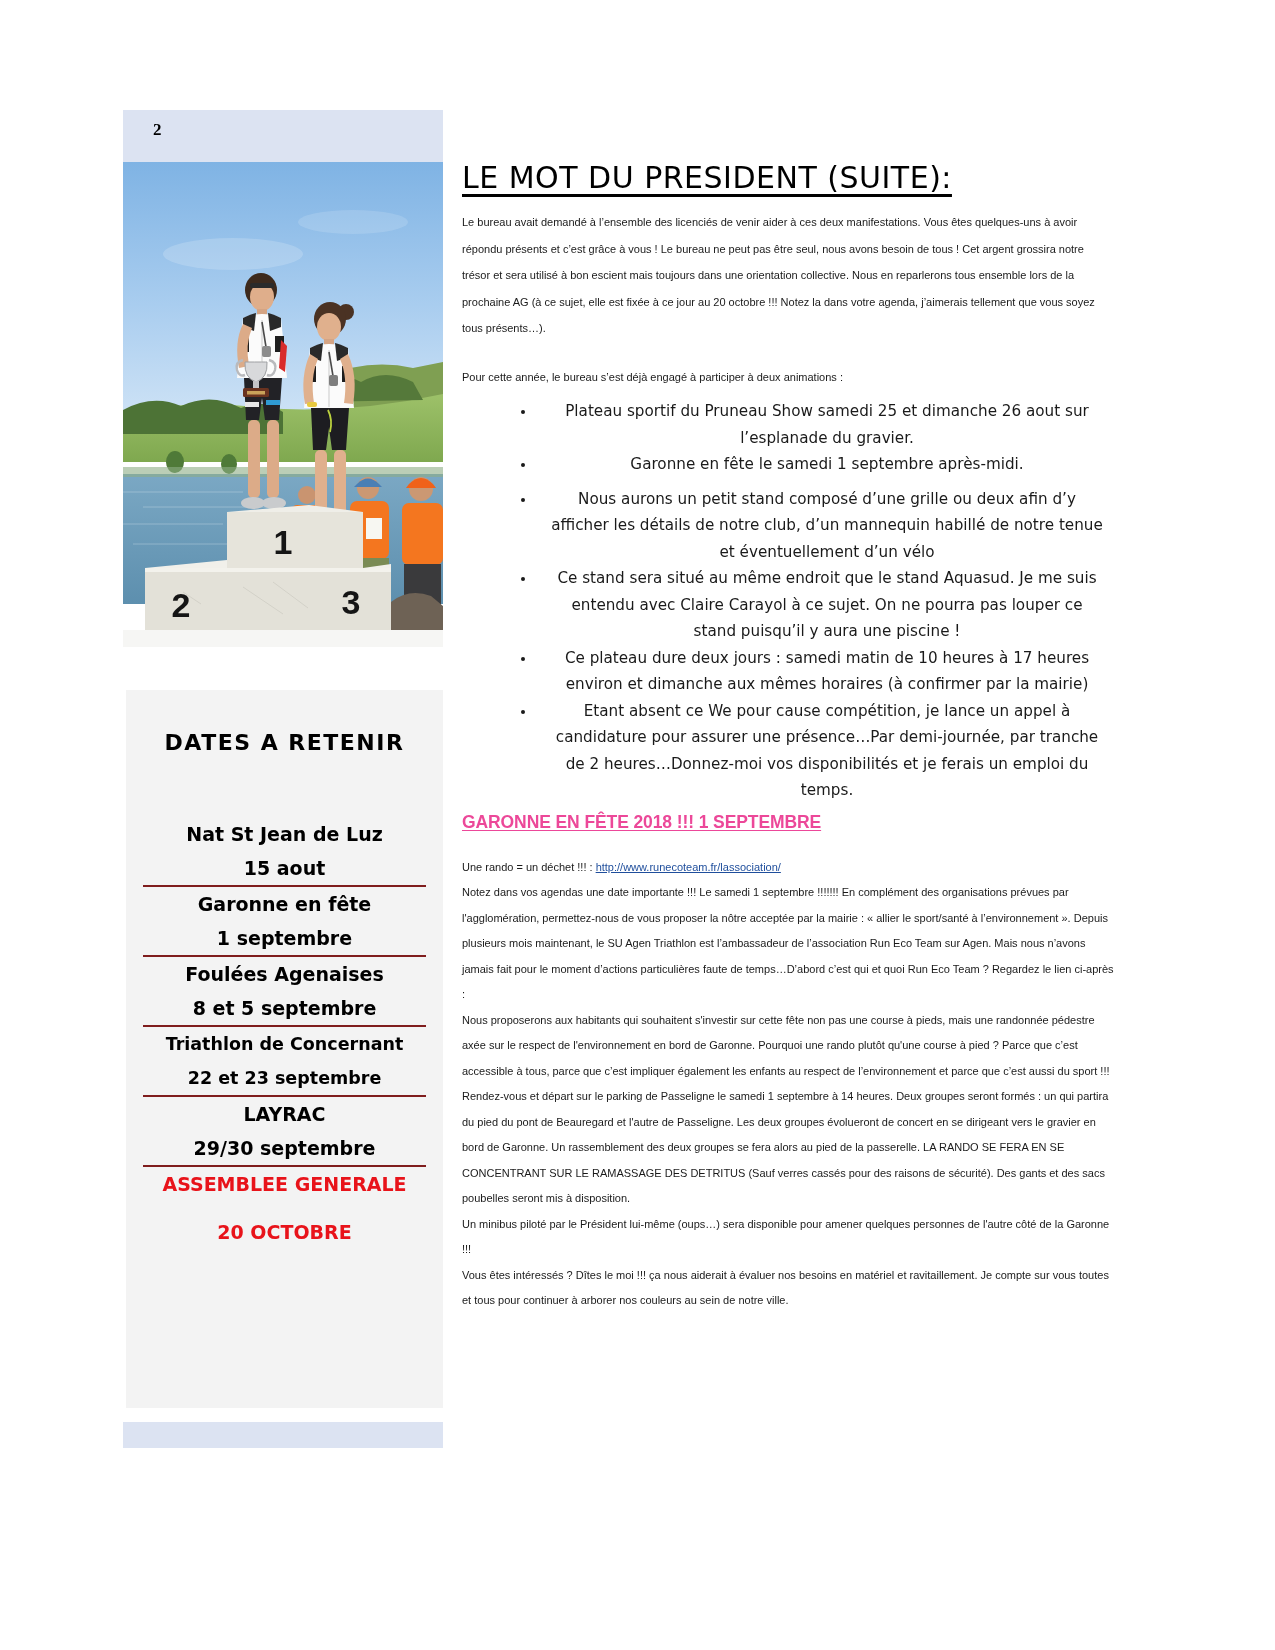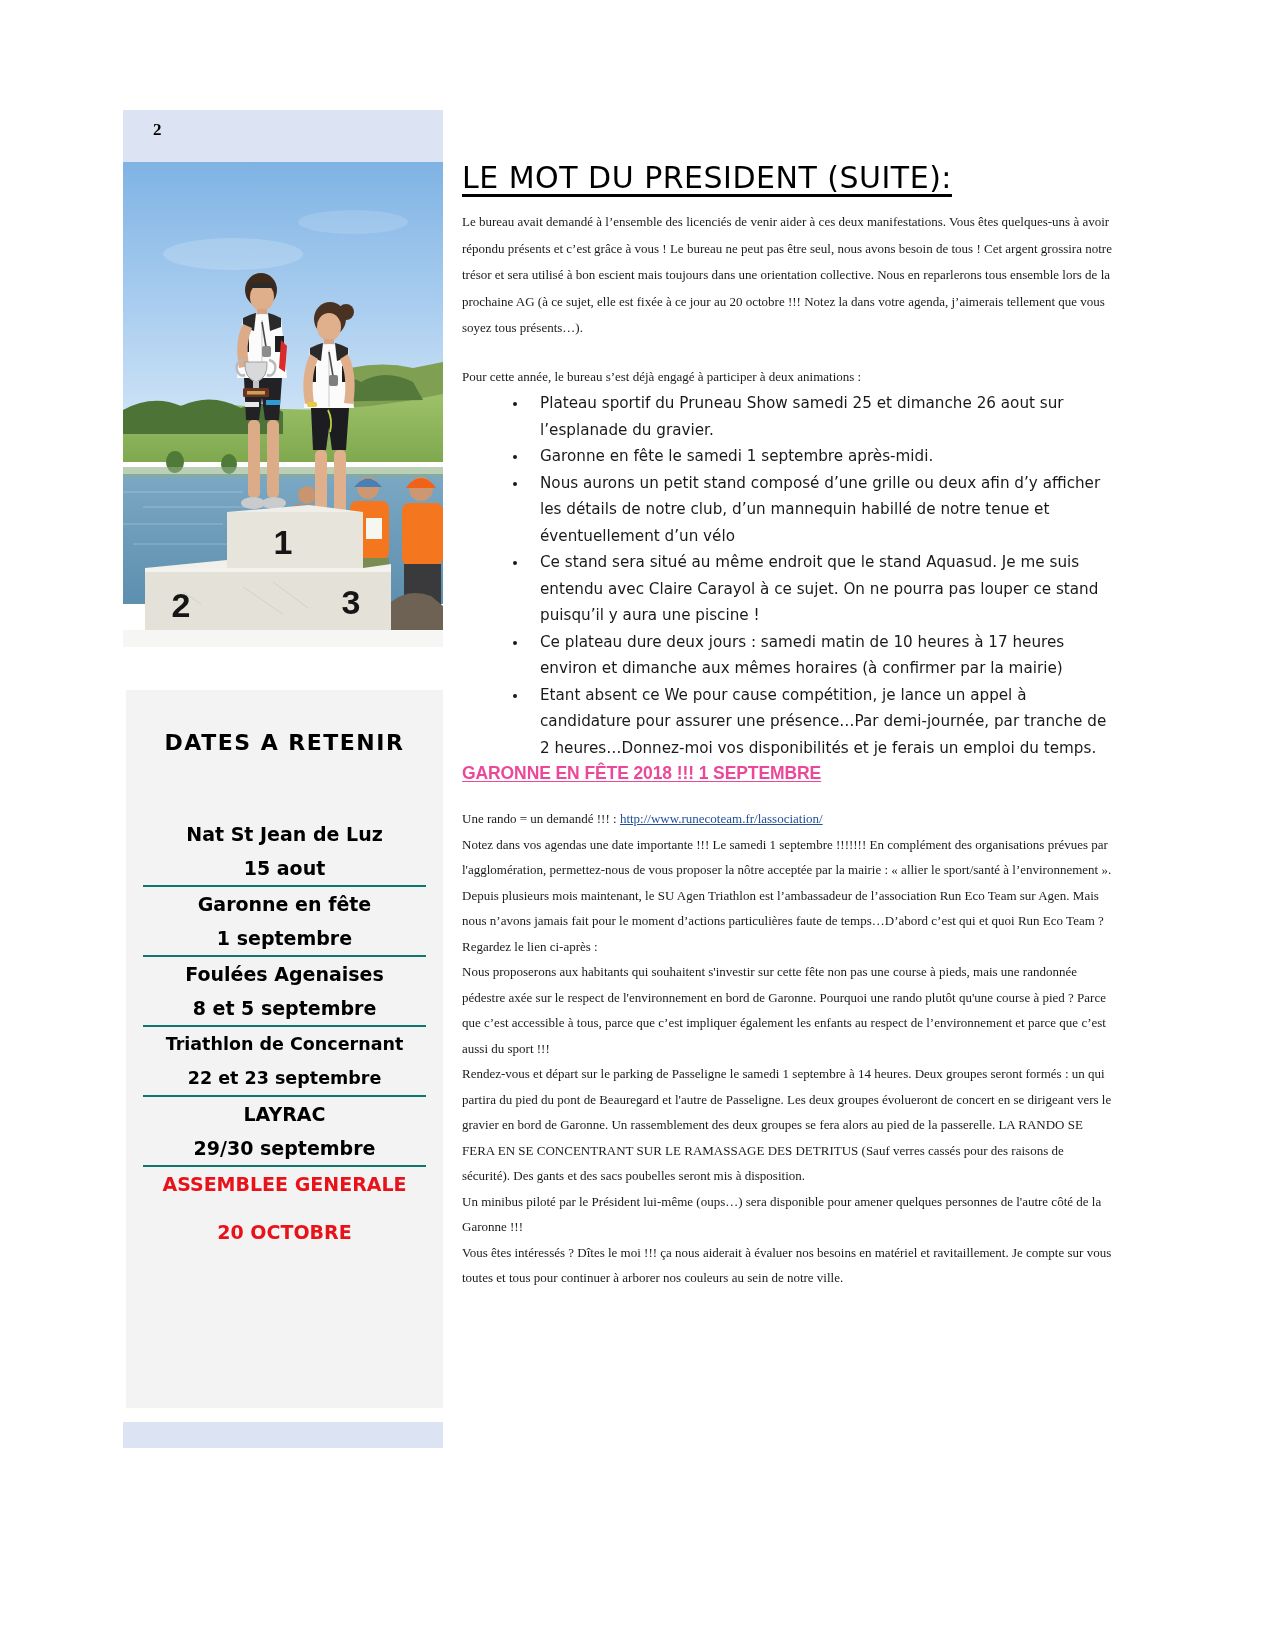--- a/index.html
+++ b/index.html
@@ -82,21 +82,21 @@
     margin-top: 62px;
     width: 283px;
     border-collapse: collapse;
   }
   .dates-table td {
     text-align: center;
     padding: 0;
     vertical-align: middle;
   }
   .date-row {
-    border-bottom: 2px solid #0f766e;
+    border-bottom: 2px solid #7f1d1d;
   }
   .date-row.last { border-bottom: none; }
   .date-name, .date-when {
     font-family: "DejaVu Sans", sans-serif;
     font-weight: bold;
     font-size: 19px;
     line-height: 34px;
     color: #000;
     white-space: nowrap;
   }
@@ -132,34 +132,35 @@
     font-size: 30px;
     letter-spacing: 0.5px;
     color: #000;
     text-decoration: underline;
     text-underline-offset: 6px;
     margin: 0 0 14px 0;
     font-weight: normal;
   }
 
   .body-text {
-    font-family: Liberation Serif, serif;
-    font-size: 13px;
+    font-family: Liberation Sans, sans-serif;
+    font-size: 11px;
     line-height: 26.5px;
     color: #1a1a1a;
     margin: 0;
     text-align: left;
   }
   .body-text.spaced { margin-top: 22px; }
   .body-text.tight { line-height: 25.5px; }
 
   ul.bullets {
-    margin: 0;
+    margin: 8px;
     padding-left: 66px;
     list-style: disc;
+    text-align: center;
   }
   ul.bullets li {
     font-family: "DejaVu Sans", sans-serif;
     font-size: 15.2px;
     line-height: 26.5px;
     color: #1a1a1a;
     margin: 0;
     padding-left: 12px;
   }
   ul.bullets li::marker { font-size: 13px; }
@@ -432,21 +433,21 @@
 
     <ul class="bullets">
       <li> Nous aurons un petit stand composé d’une grille ou deux afin d’y afficher les détails de notre club, d’un mannequin habillé de notre tenue et éventuellement d’un vélo</li>
       <li> Ce stand sera situé au même endroit que le stand Aquasud. Je me suis entendu avec Claire Carayol à ce sujet. On ne pourra pas louper ce stand puisqu’il y aura une piscine !</li>
       <li> Ce plateau dure deux jours : samedi matin de 10 heures à 17 heures environ et dimanche aux mêmes horaires (à confirmer par la mairie)</li>
       <li>Etant absent ce We pour cause compétition, je lance un appel à candidature pour assurer une présence…Par demi-journée, par tranche de 2 heures…Donnez-moi vos disponibilités et je ferais un emploi du temps.</li>
     </ul>
 
     <p class="red-heading">GARONNE EN FÊTE 2018 !!! 1 SEPTEMBRE</p>
 
-    <p class="body-text spaced tight"><span>Une rando = un demandé !!! : </span><a class="link" href="#">http://www.runecoteam.fr/lassociation/</a></p>
+    <p class="body-text spaced tight"><span>Une rando = un déchet !!! : </span><a class="link" href="#">http://www.runecoteam.fr/lassociation/</a></p>
 
     <p class="body-text tight para-run">Notez dans vos agendas une date importante !!! Le samedi 1 septembre !!!!!!! En complément des organisations prévues par l'agglomération, permettez-nous de vous proposer la nôtre acceptée par la mairie : « allier le sport/santé à l’environnement ». Depuis plusieurs mois maintenant, le SU Agen Triathlon est l’ambassadeur de l’association Run Eco Team sur Agen. Mais nous n’avons jamais fait pour le moment d’actions particulières faute de temps…D’abord c’est qui et quoi Run Eco Team ? Regardez le lien ci-après :</p>
 
     <p class="body-text tight para-run">Nous proposerons aux habitants qui souhaitent s'investir sur cette fête non pas une course à pieds, mais une randonnée pédestre axée sur le respect de l'environnement en bord de Garonne. Pourquoi une rando plutôt qu'une course à pied ? Parce que c’est accessible à tous, parce que c’est impliquer également les enfants au respect de l’environnement et parce que c’est aussi du sport !!!</p>
 
     <p class="body-text tight para-run"> Rendez-vous et départ sur le parking de Passeligne le samedi 1 septembre à 14 heures. Deux groupes seront formés : un qui partira du pied du pont de Beauregard et l'autre de Passeligne. Les deux groupes évolueront de concert en se dirigeant vers le gravier en bord de Garonne. Un rassemblement des deux groupes se fera alors au pied de la passerelle. LA RANDO SE FERA EN SE CONCENTRANT SUR LE RAMASSAGE DES DETRITUS (Sauf verres cassés pour des raisons de sécurité). Des gants et des sacs poubelles seront mis à disposition.</p>
 
     <p class="body-text tight para-run">Un minibus piloté par le Président lui-même (oups…) sera disponible pour amener quelques personnes de l'autre côté de la Garonne !!!</p>
 
     <p class="body-text tight para-run">Vous êtes intéressés ? Dîtes le moi !!! ça nous aiderait à évaluer nos besoins en matériel et ravitaillement. Je compte sur vous toutes et tous pour continuer à arborer nos couleurs au sein de notre ville.</p>

